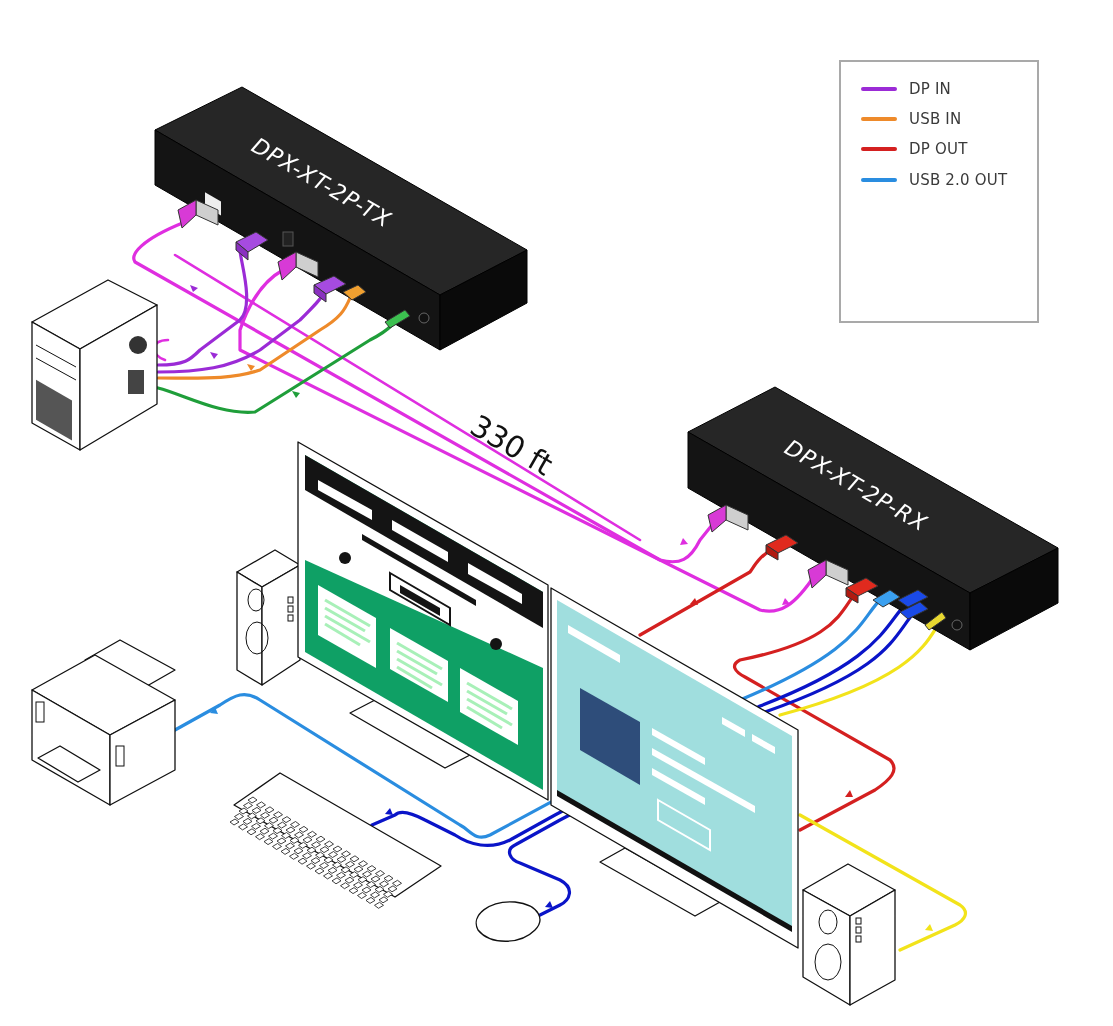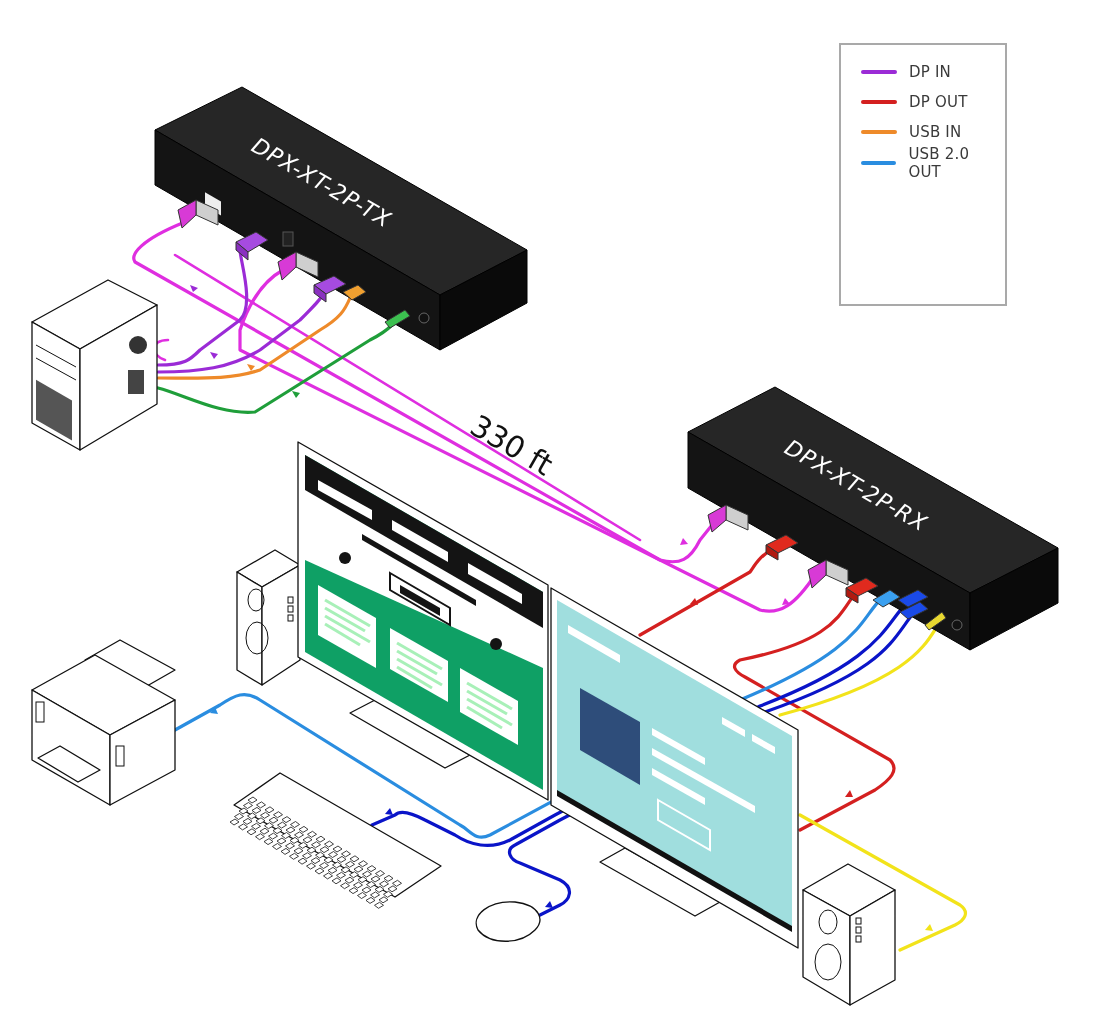--- a/index.html
+++ b/index.html
@@ -1,19 +1,19 @@
 <!DOCTYPE html>
 <html><head>
 <meta charset="utf-8">
 <style>
   html, body { margin: 0; padding: 0; background: #ffffff; }
   body { width: 1113px; height: 1026px; position: relative; overflow: hidden; font-family: "DejaVu Sans", sans-serif; }
   #diagram { position: absolute; left: 0; top: 0; }
   .legend {
-    position: absolute; left: 839px; top: 43px; width: 168px; height: 263px;
+    position: absolute; left: 839px; top: 60px; width: 200px; height: 263px;
     border: 2px solid #a9a9a9; box-sizing: border-box; background: #fff;
     padding: 12px 0 0 20px;
   }
   .legend-item { display: flex; align-items: center; height: 30.2px; }
   .legend-swatch { width: 36px; height: 4px; border-radius: 2px; margin-right: 12px; }
   .legend-label { font-family: "DejaVu Sans", sans-serif; font-size: 15px; color: #3a3a3a; letter-spacing: 0.2px; }
   .device-label { font-family: "DejaVu Sans", sans-serif; fill: #ffffff; font-size: 22px; letter-spacing: 1px; font-style: italic; }
   .distance-label { font-family: "DejaVu Sans", sans-serif; fill: #111; font-size: 30px; }
   .outline { fill: #fff; stroke: #111; stroke-width: 1.3; stroke-linejoin: round; }
   .thin { fill: none; stroke: #111; stroke-width: 1; }
@@ -341,24 +341,24 @@
     <path class="outline" d="M478 930 C470 915,490 900,515 902 C540 905,545 920,535 930 C520 945,490 945,478 930 Z"></path>
   </g>
 </svg>
 
 <div class="legend">
   <div class="legend-item">
     <span class="legend-swatch" style="background: rgb(155, 43, 214);"></span>
     <span class="legend-label">DP IN</span>
   </div>
   <div class="legend-item">
+    <span class="legend-swatch" style="background: rgb(238, 138, 42);"></span>
+    <span class="legend-label">USB IN</span>
+  </div>
+  <div class="legend-item">
     <span class="legend-swatch" style="background: rgb(212, 32, 32);"></span>
     <span class="legend-label">DP OUT</span>
-  </div>
-  <div class="legend-item">
-    <span class="legend-swatch" style="background: rgb(238, 138, 42);"></span>
-    <span class="legend-label">USB IN</span>
   </div>
   <div class="legend-item">
     <span class="legend-swatch" style="background: rgb(42, 141, 224);"></span>
     <span class="legend-label">USB 2.0 OUT</span>
   </div>
 </div>
 
 </body></html>

